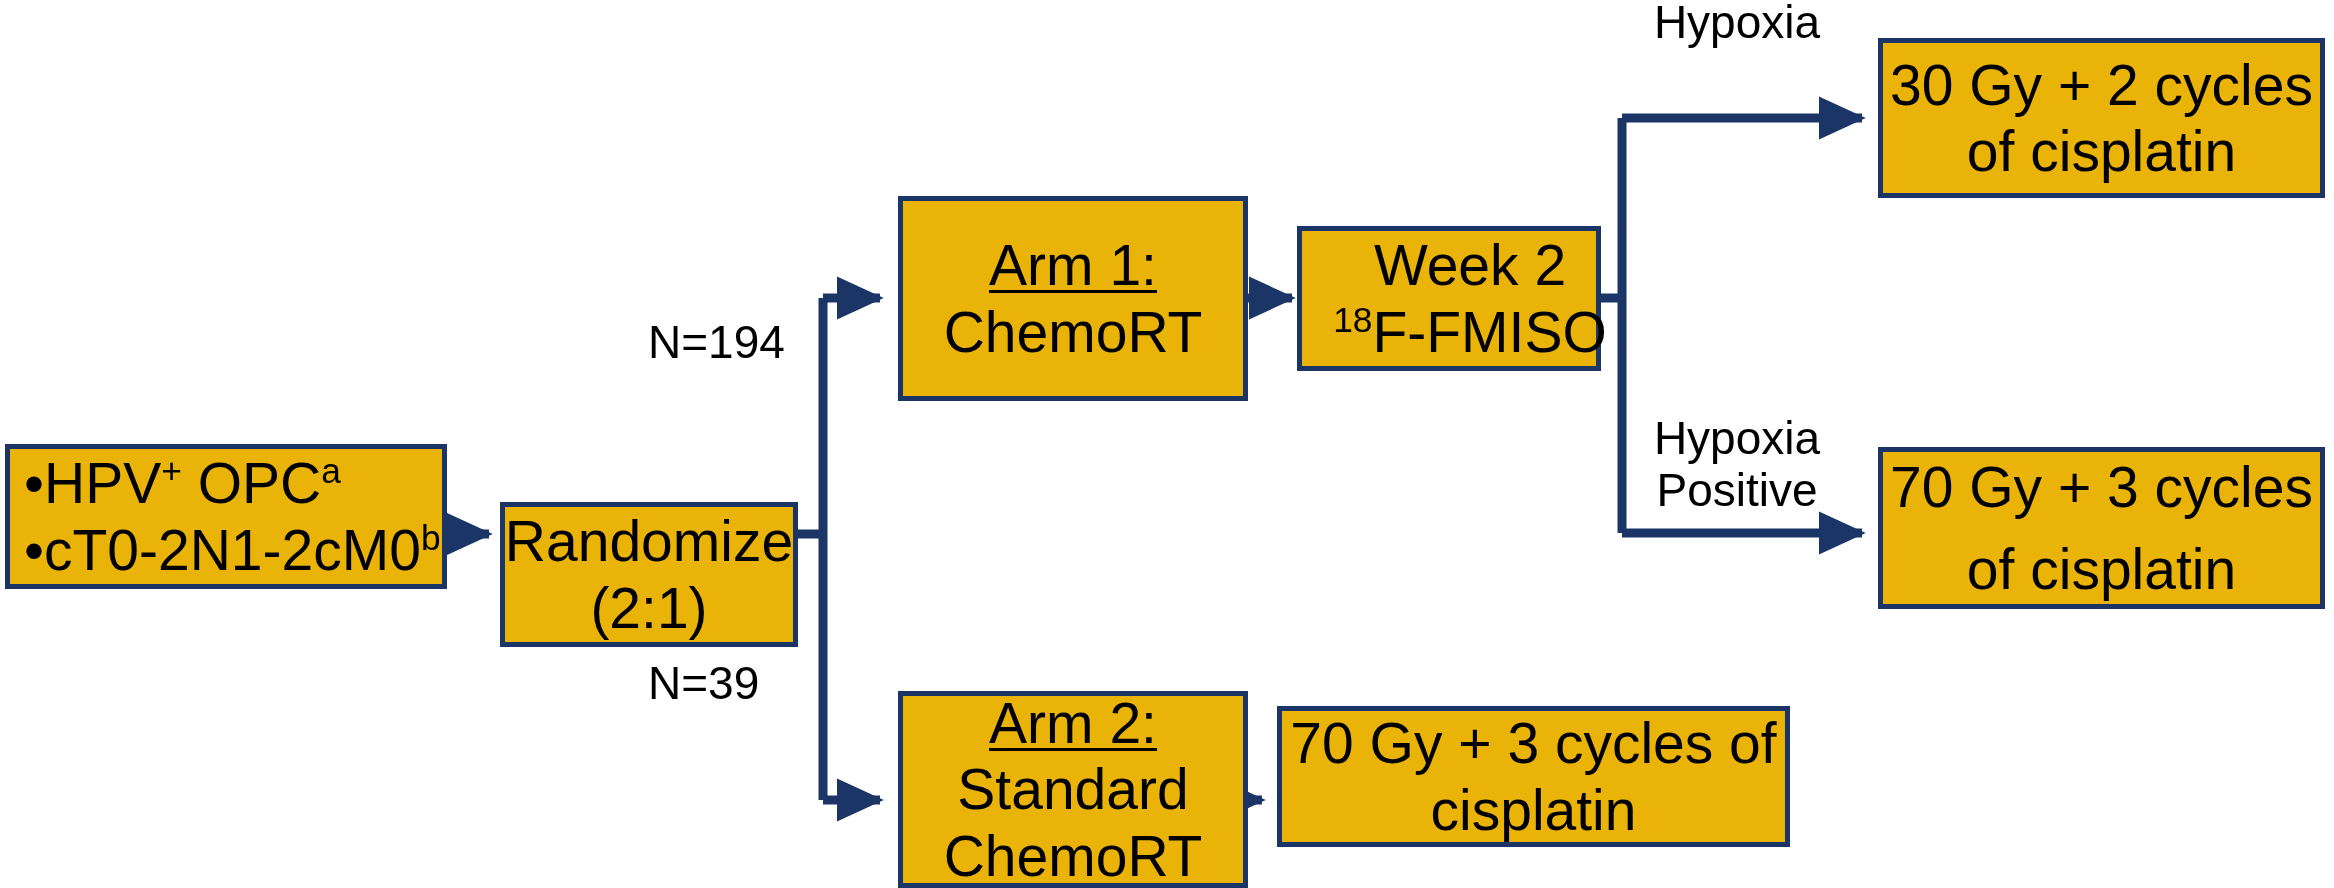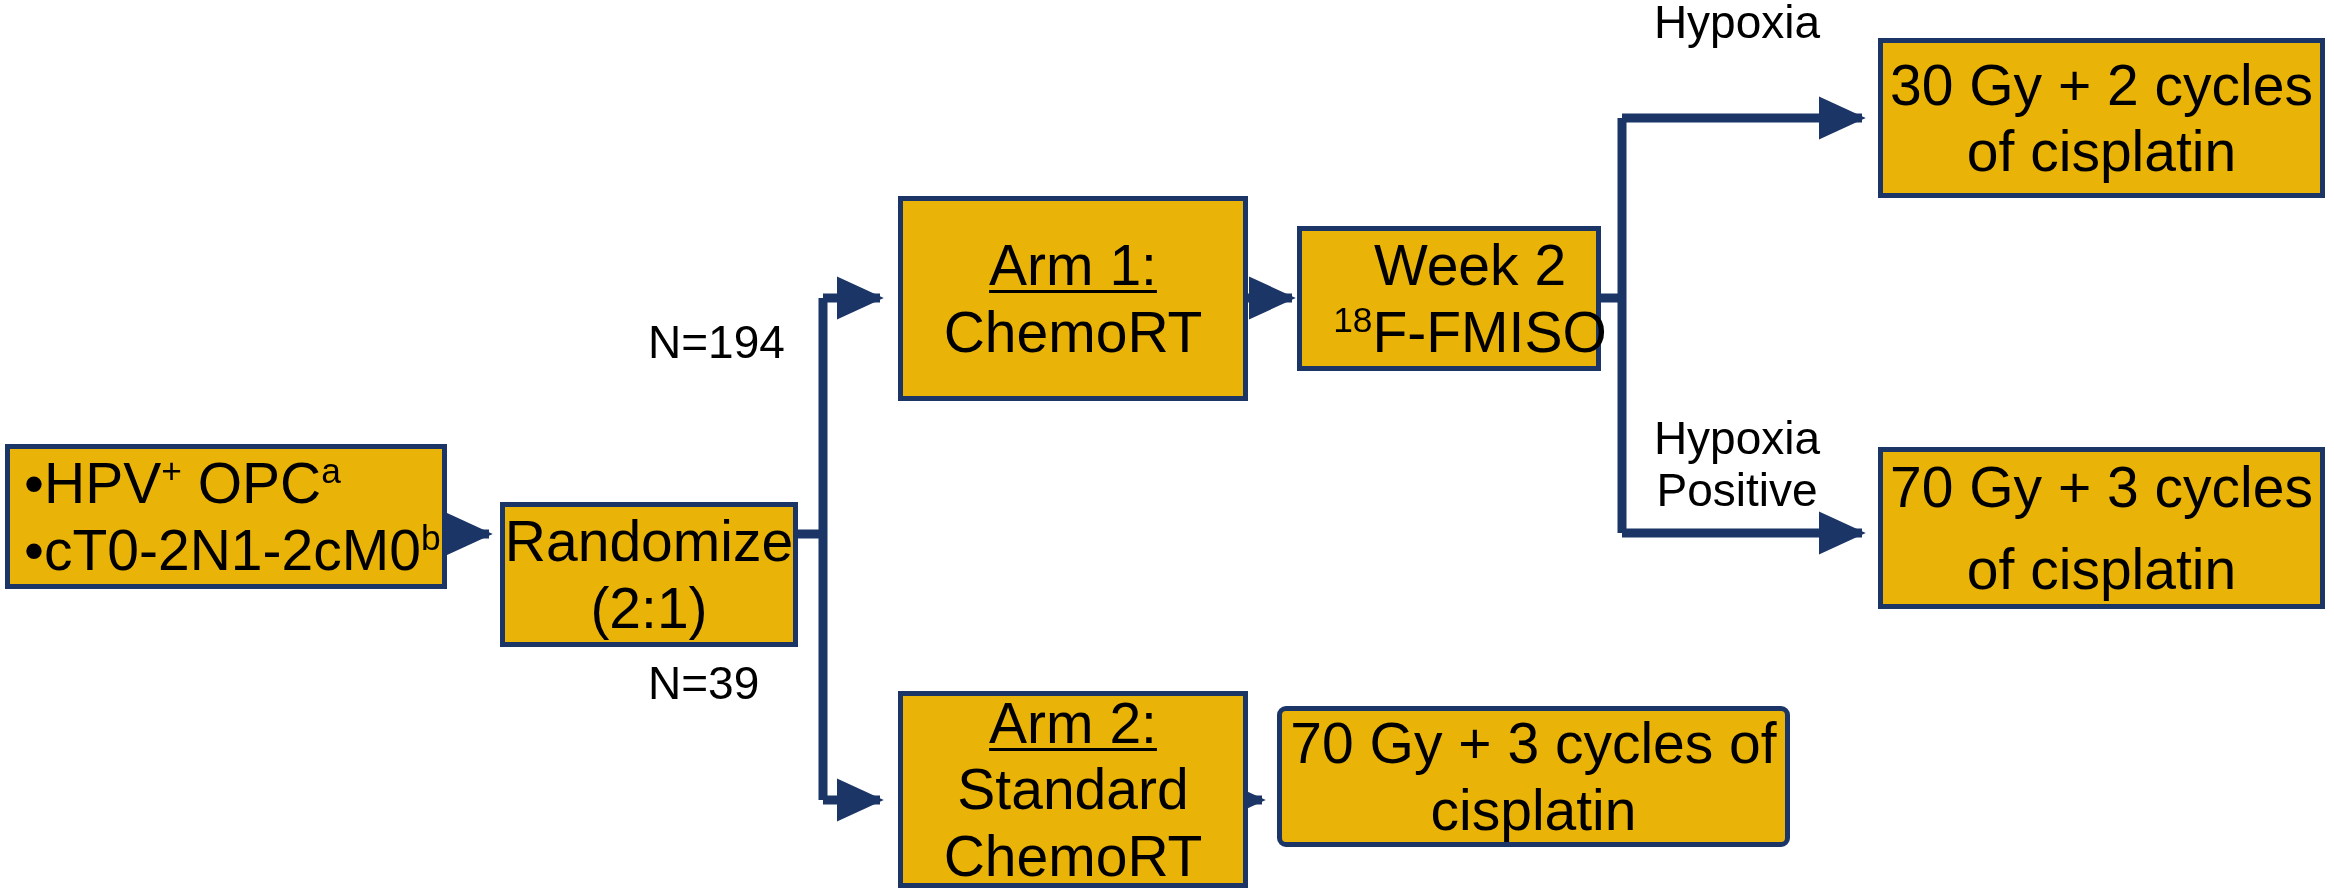--- a/index.html
+++ b/index.html
@@ -126,21 +126,21 @@
     <span class="ln">70 Gy + 3 cycles</span>
     <span class="ln">of cisplatin</span>
   </div>
 
   <div class="node" style="left:898px; top:691px; width:350px; height:197px;">
     <span class="ln u">Arm 2:</span>
     <span class="ln">Standard</span>
     <span class="ln">ChemoRT</span>
   </div>
 
-  <div class="node" style="left:1277px; top:706px; width:513px; height:141px;border-radius:9px;">
+  <div class="node" style="left:1277px; top:706px; width:513px; height:141px;">
     <span class="ln">70 Gy + 3 cycles of</span>
     <span class="ln">cisplatin</span>
   </div>
 
   <div class="edge-label" style="left:648px; top:316px;">N=194</div>
 
   <div class="edge-label" style="left:648px; top:657px;">N=39</div>
 
   <div class="edge-label" style="left:1612px; top:-4px; width:250px;">
     <span class="ln">Hypoxia</span><br>

